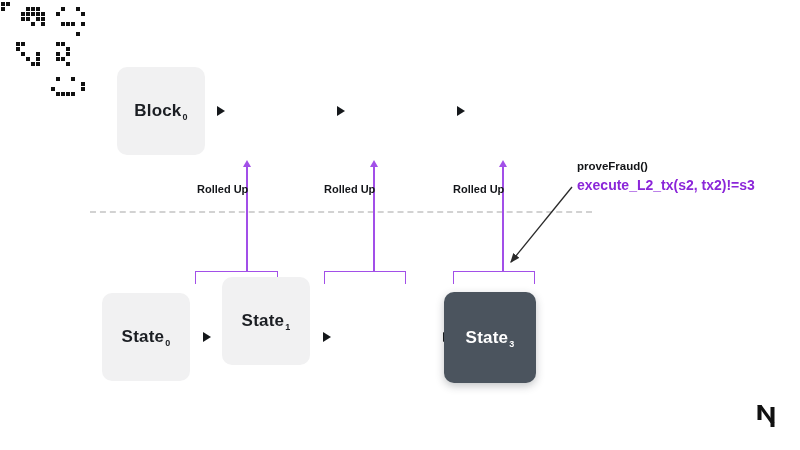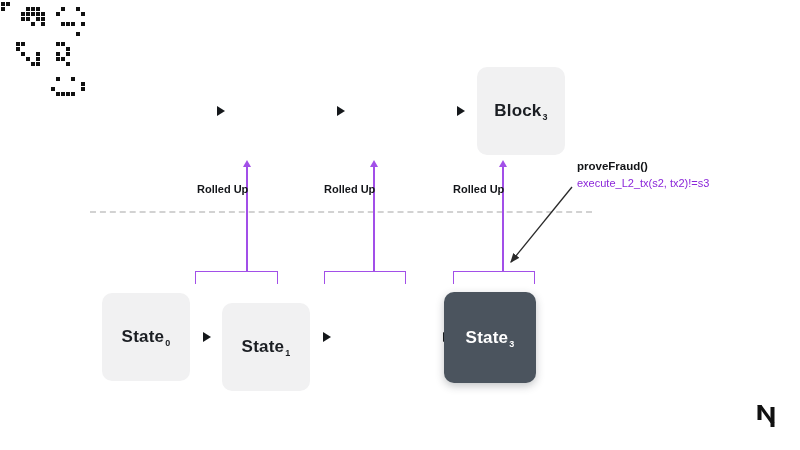--- a/index.html
+++ b/index.html
@@ -38,21 +38,21 @@
     position:absolute;width:0;height:0;
     border-left:4px solid transparent;border-right:4px solid transparent;
     border-bottom:7px solid var(--purple,#a24fe8);
   }
   .rolled-label{
     position:absolute;width:44px;text-align:right;
     font-size:11px;font-weight:600;color:#14161a;white-space:nowrap;
   }
   .dashed{position:absolute;border-top:2px dashed #d2d2d2;height:0;}
   .ann-title{position:absolute;font-size:11.5px;font-weight:700;color:#121417;white-space:nowrap;}
-  .ann-code{position:absolute;font-size:11px;font-weight:400;color:var(--purple-text,#8b26d9);white-space:nowrap;}
+  .ann-code{position:absolute;font-size:14px;font-weight:700;color:var(--purple-text,#8b26d9);white-space:nowrap;}
   .abs{position:absolute;}
 </style>
 </head>
 <body>
 
 <div class="canvas">
 
   <div class="decor">
       <div class="px" style="left: 1px; top: 2px; width: 4px; height: 4px;"></div>
       <div class="px" style="left: 6px; top: 2px; width: 4px; height: 4px;"></div>
@@ -101,26 +101,26 @@
       <div class="px" style="left: 71px; top: 77px; width: 4px; height: 4px;"></div>
       <div class="px" style="left: 81px; top: 82px; width: 4px; height: 4px;"></div>
       <div class="px" style="left: 51px; top: 87px; width: 4px; height: 4px;"></div>
       <div class="px" style="left: 81px; top: 87px; width: 4px; height: 4px;"></div>
       <div class="px" style="left: 56px; top: 92px; width: 4px; height: 4px;"></div>
       <div class="px" style="left: 61px; top: 92px; width: 4px; height: 4px;"></div>
       <div class="px" style="left: 66px; top: 92px; width: 4px; height: 4px;"></div>
       <div class="px" style="left: 71px; top: 92px; width: 4px; height: 4px;"></div>
     </div>
 
+  <div class="box" style="left:117px;top:67px">
+    <span><span>Block</span><span class="sub">0</span></span>
+  </div>
   <div class="chev" style="left:217px;top:106px"></div>
   <div class="chev" style="left:337px;top:106px"></div>
   <div class="chev" style="left:457px;top:106px"></div>
-  <div class="box" style="left:477px;top:67px">
-    <span><span>Block</span><span class="sub">3</span></span>
-  </div>
 
   <div class="dashed" style="left:90px;top:211px;width:502px"></div>
 
   <div class="stem-head" style="left:243px;top:160px"></div>
   <div class="stem" style="left:246px;top:167px;height:104px"></div>
   <div class="bracket" style="left:195px;top:271px;width:83px"></div>
   <div class="rolled-label" style="left:197px;top:183px">Rolled Up</div>
 
   <div class="stem-head" style="left:370px;top:160px"></div>
   <div class="stem" style="left:373px;top:167px;height:104px"></div>
@@ -140,21 +140,21 @@
         <path d="M0,0 L7.5,3 L0,6 z" fill="#2a2a2a"></path>
       </marker>
     </defs>
     <line x1="74" y1="7" x2="13" y2="82" stroke="#2a2a2a" stroke-width="1.3" marker-end="url(#ah)"></line>
   </svg>
 
   <div class="box" style="left:102px;top:293px">
     <span><span>State</span><span class="sub">0</span></span>
   </div>
   <div class="chev" style="left:203px;top:332px"></div>
-  <div class="box" style="left:222px;top:303px">
+  <div class="box" style="left:222px;top:277px">
     <span><span>State</span><span class="sub">1</span></span>
   </div>
   <div class="chev" style="left:323px;top:332px"></div>
   <div class="chev" style="left:443px;top:332px"></div>
   <div class="box dark" style="left:444px;top:292px">
     <span><span>State</span><span class="sub">3</span></span>
   </div>
 
   <svg class="abs" style="left:757px;top:404px" width="18" height="24" viewBox="0 0 18 24">
     <rect x="0.5" y="1" width="4" height="15" fill="#111"></rect>

